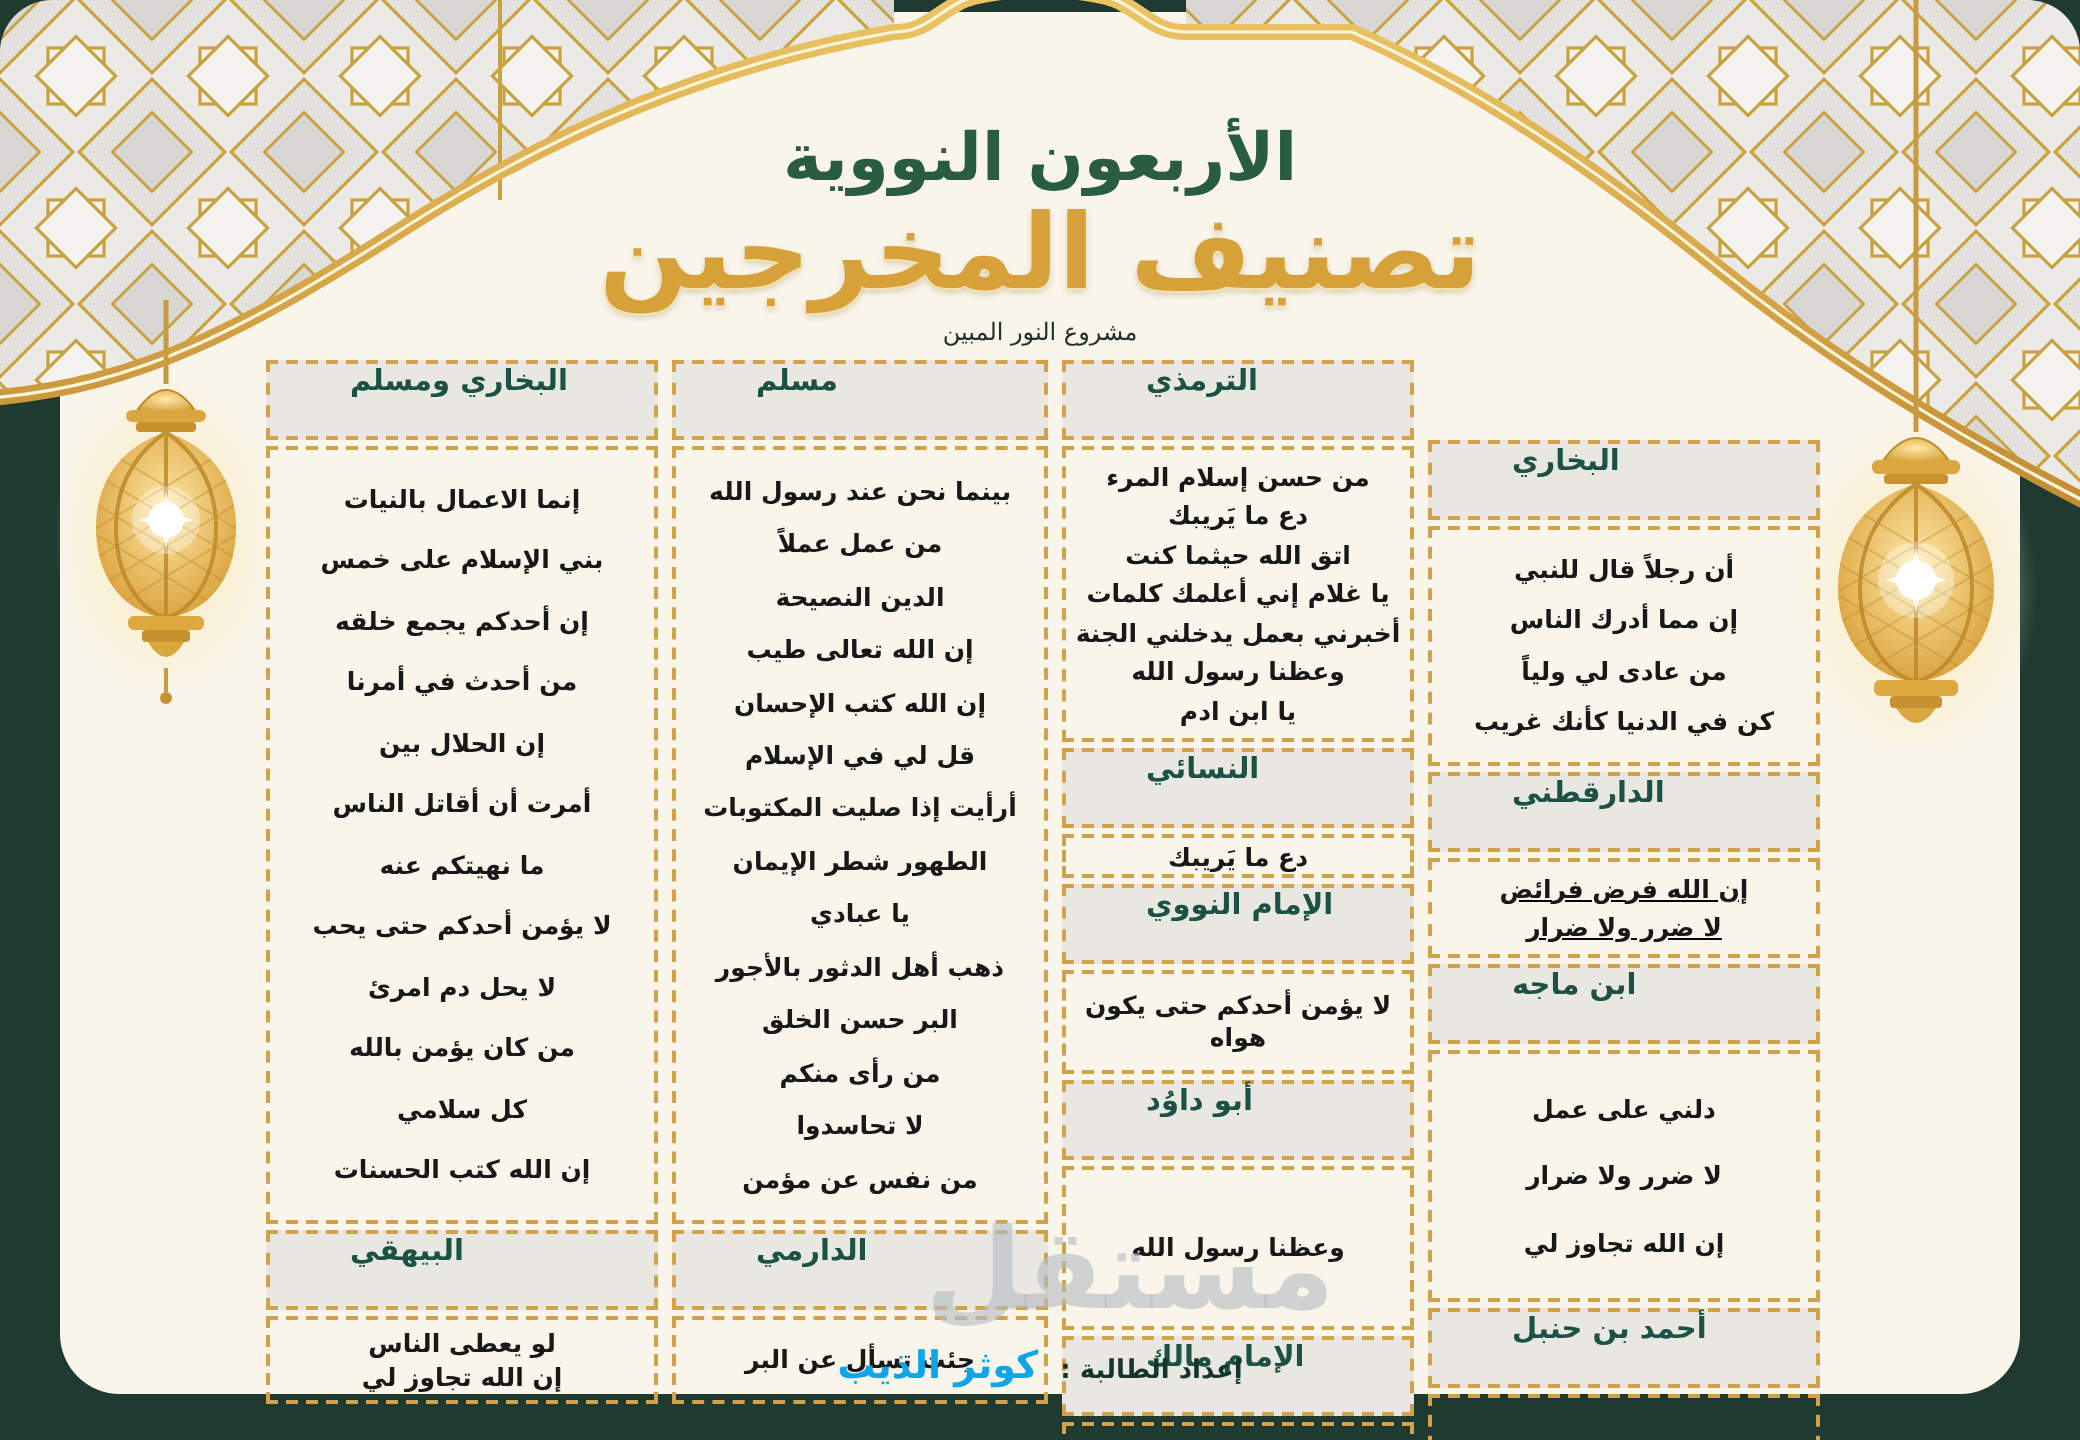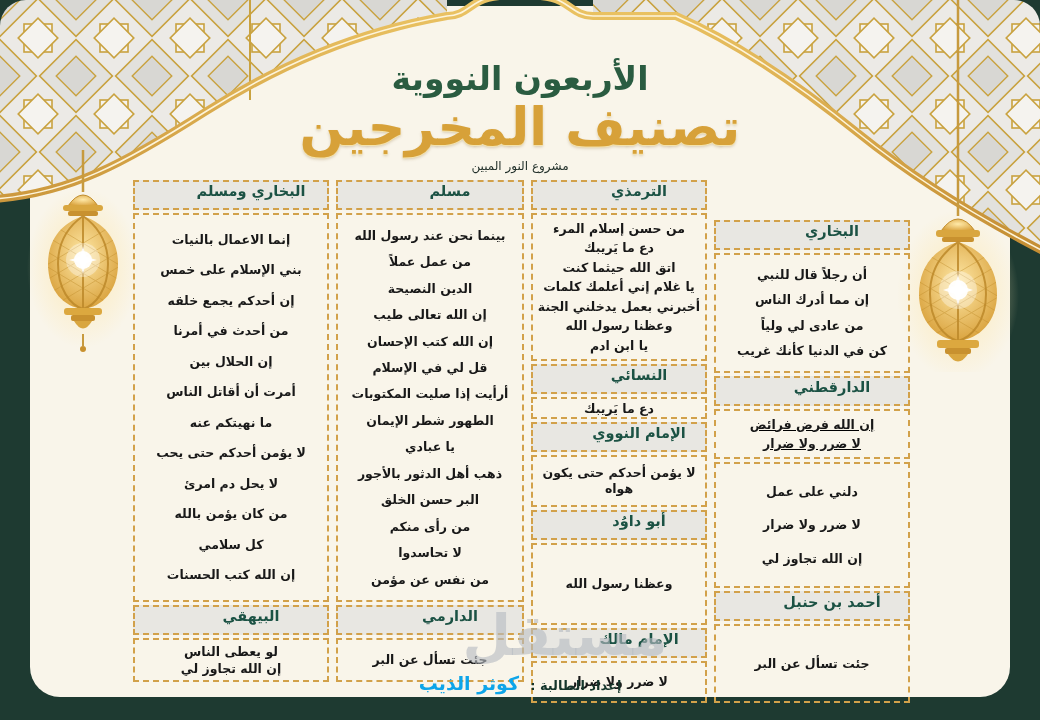--- a/index.html
+++ b/index.html
@@ -46,22 +46,22 @@
   }
   .narr-table{
     position:absolute;left:133px;top:180px;width:777px;height:488px;
     display:flex;gap:7px;z-index:4;
   }
   .col{display:flex;flex-direction:column;gap:3px;}
   .sec-header{
     border:2px dashed var(--gold);
     background:#e8e7e2;
     color:var(--header-green);
-    font-weight:bold;font-size:14.5px;text-align:center;
-    height:30px;line-height:19px;box-sizing:border-box;
+    font-weight:bold;font-size:14.5px;text-align:left;
+    height:40px;line-height:19px;box-sizing:border-box;
     flex:0 0 auto;
     padding-left:40px;
   }
   .sec-body{
     border:2px dashed var(--gold);
     box-sizing:border-box;
     display:flex;flex-direction:column;justify-content:space-evenly;align-items:center;
     padding:2px 3px;flex:0 0 auto;
   }
   .item{
@@ -209,20 +209,21 @@
         <div class="item">أن رجلاً قال للنبي</div>
         <div class="item">إن مما أدرك الناس</div>
         <div class="item">من عادى لي ولياً</div>
         <div class="item">كن في الدنيا كأنك غريب</div>
       </div>
       <div class="sec-header">الدارقطني</div>
       <div class="sec-body" style="height: 50px; text-decoration: underline;">
         <div class="item">إن الله فرض فرائض</div>
         <div class="item">لا ضرر ولا ضرار</div>
       </div>
+      <div class="sec-header">ابن ماجه</div>
       <div class="sec-body" style="height: 126px;">
         <div class="item">دلني على عمل</div>
         <div class="item">لا ضرر ولا ضرار</div>
         <div class="item">إن الله تجاوز لي</div>
       </div>
       <div class="sec-header">أحمد بن حنبل</div>
       <div class="sec-body" style="height: 79px;">
         <div class="item">جئت تسأل عن البر</div>
       </div>
     </div>

